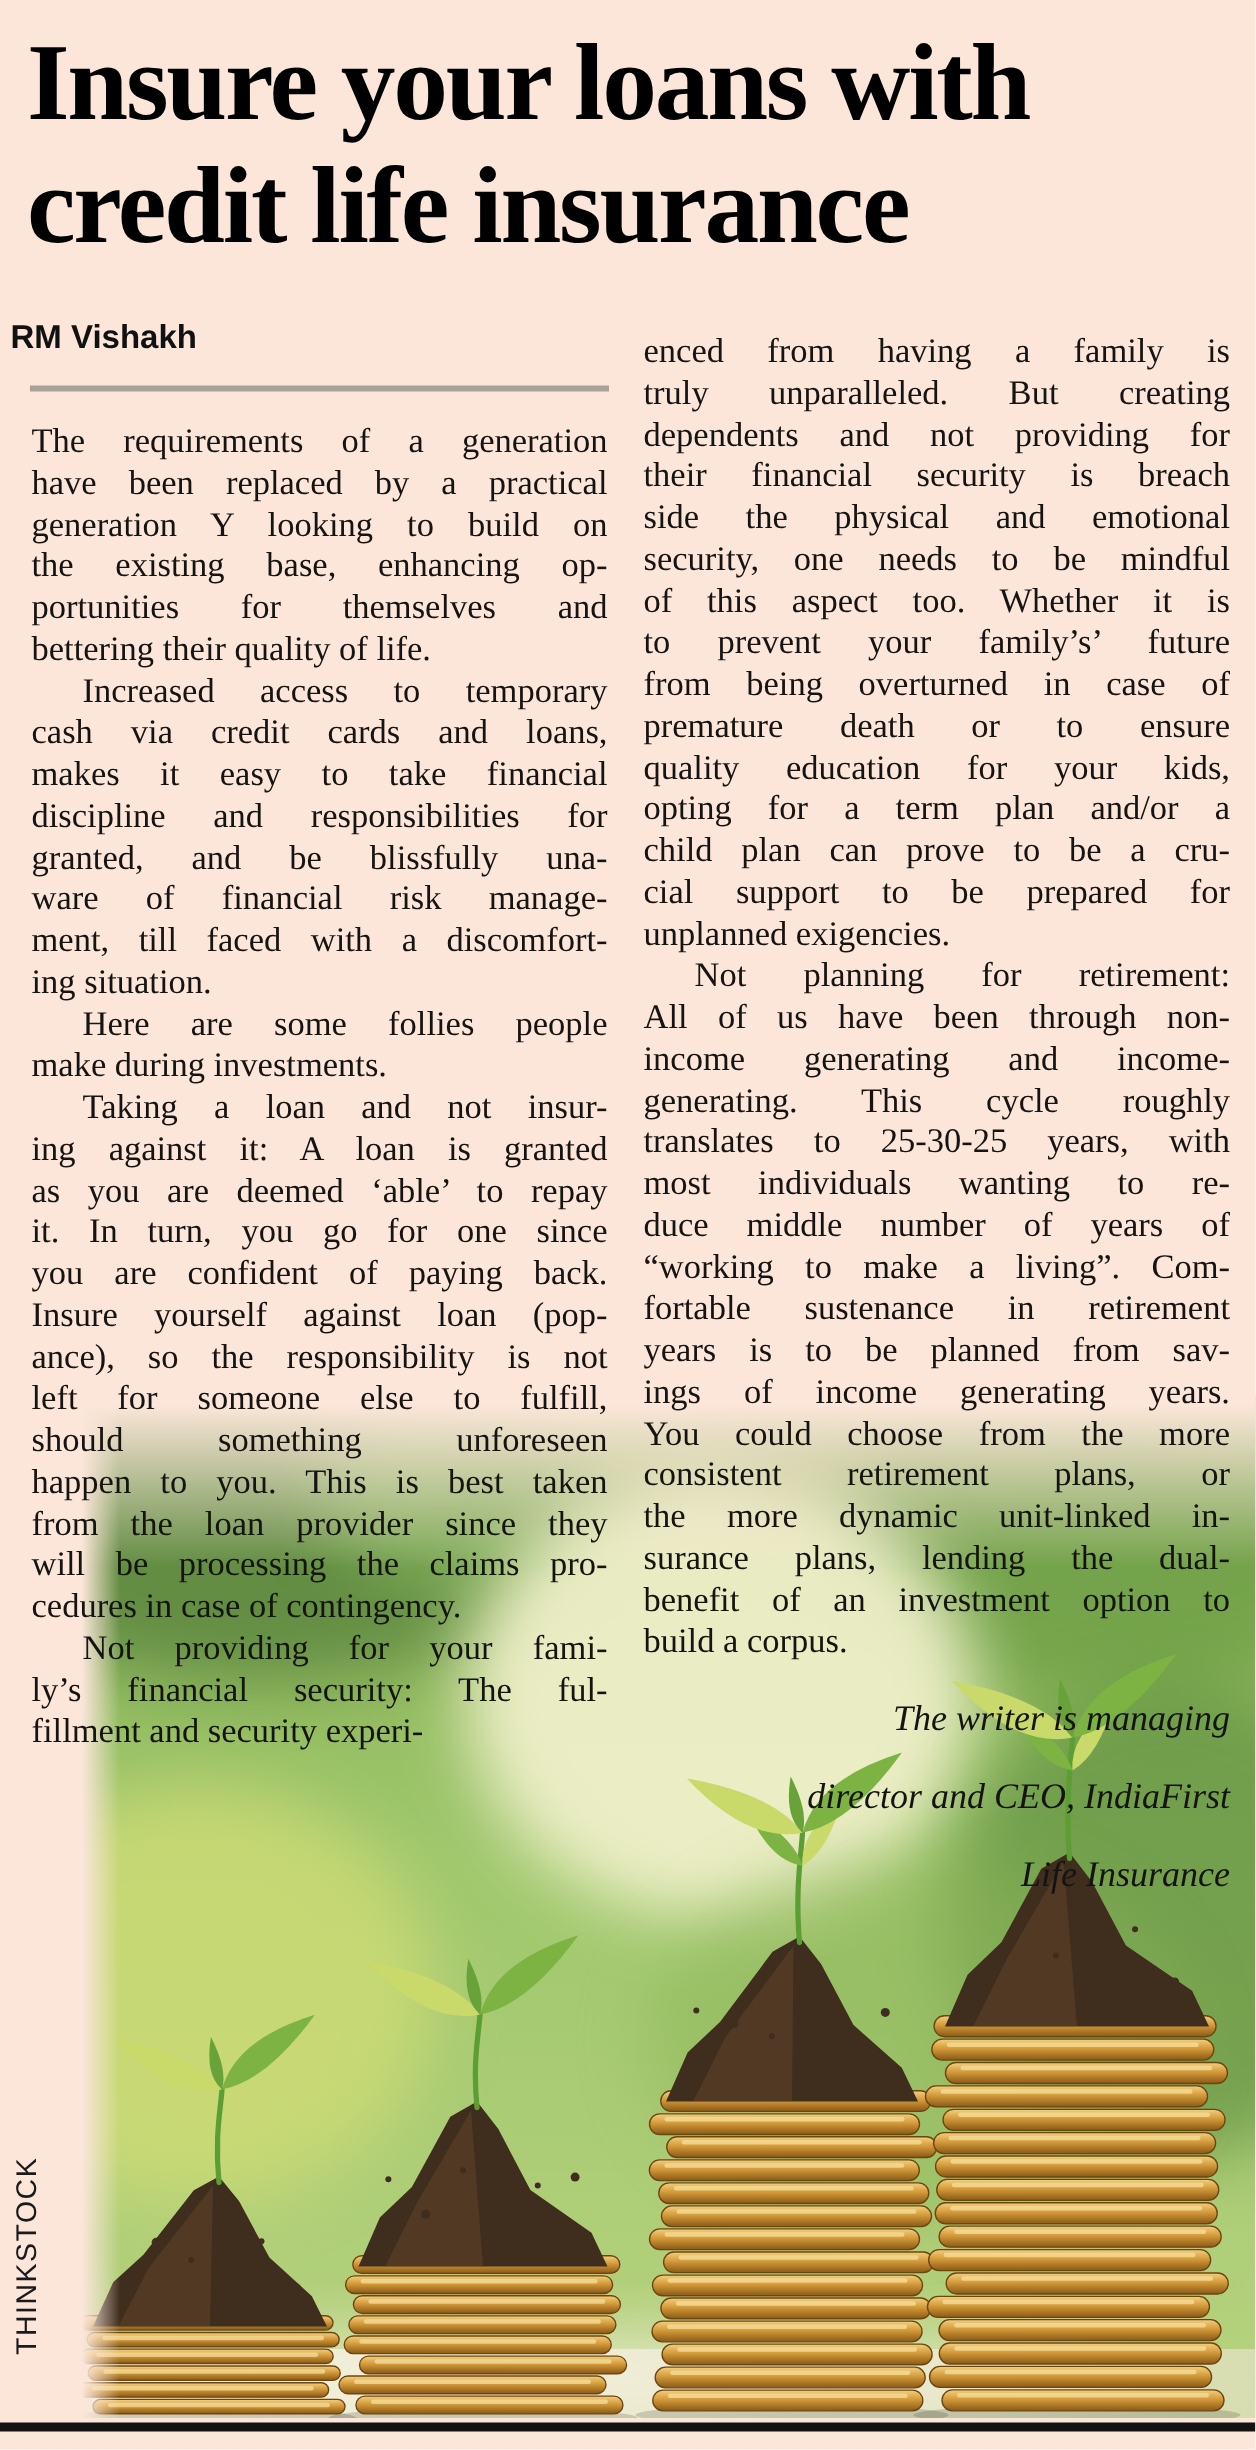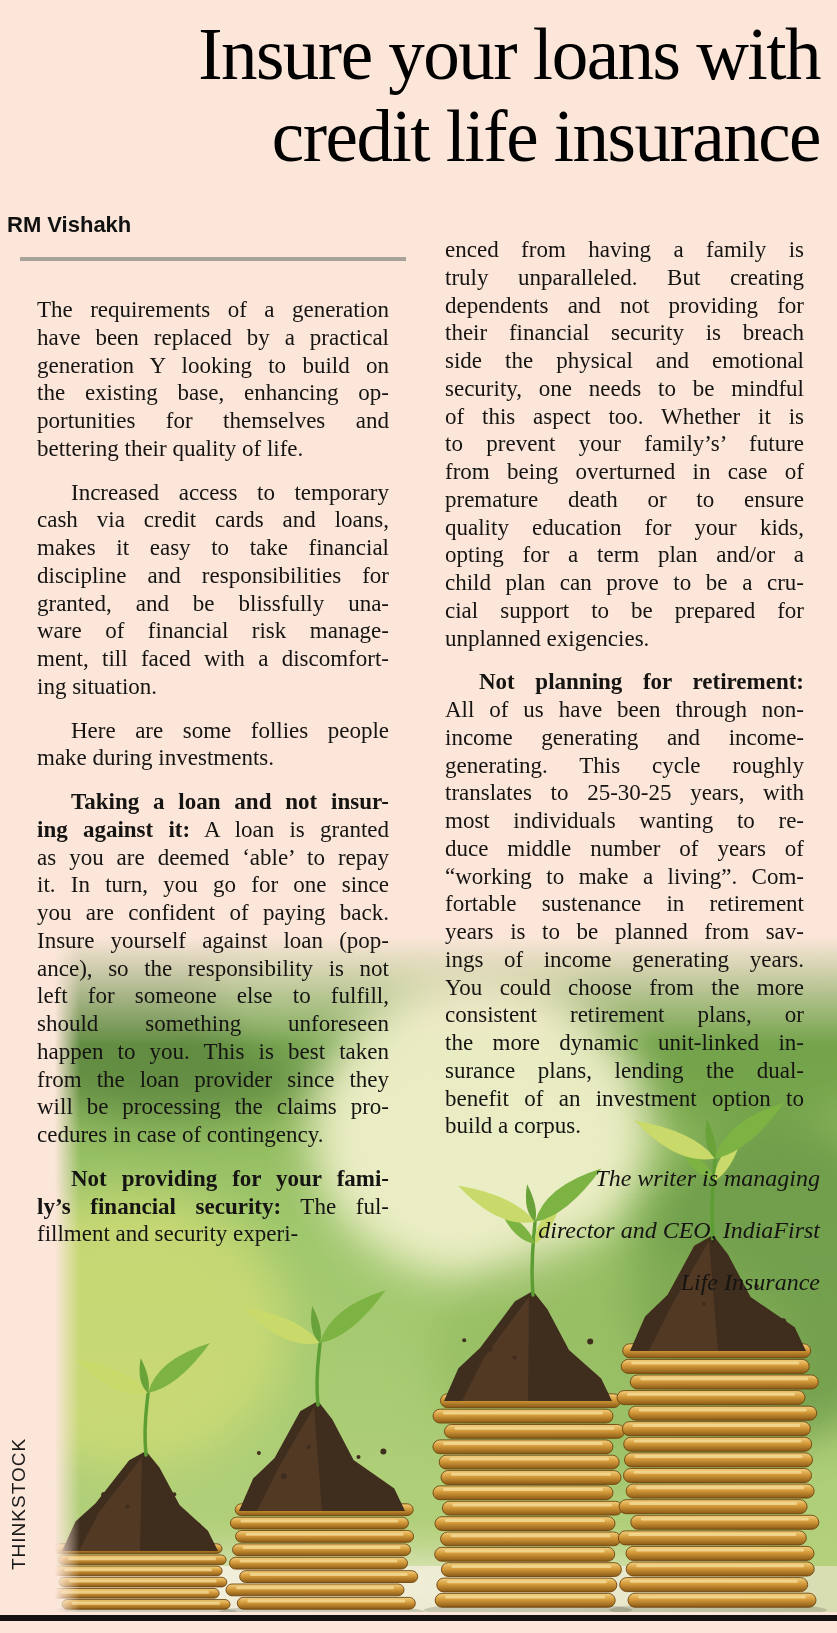--- a/index.html
+++ b/index.html
@@ -7,48 +7,48 @@
     position:relative;
     width:837px;height:1633px;
     background:#fbe6d9;
     overflow:hidden;
     font-family:"Liberation Serif",serif;
     color:#161412;
   }
   .headline{
     position:absolute;left:18px;top:14px;width:802px;z-index:2;
     font-family:"Liberation Serif",serif;
-    font-weight:normal;color:#000;
-    font-size:73px;line-height:82px;letter-spacing:-1.5px;text-align:right;
+    font-weight:bold;color:#000;
+    font-size:73px;line-height:82px;letter-spacing:-1.5px;
   }
   .byline{
     position:absolute;left:7px;top:212px;z-index:2;
     font-family:"Liberation Sans",sans-serif;
     font-weight:bold;font-size:22px;color:#111;
   }
   .rule{
     position:absolute;left:20px;top:257px;width:386px;height:4px;
     background:#a9a29b;z-index:2;
   }
   .col{
     position:absolute;z-index:2;
     font-size:23px;line-height:27.75px;
   }
   .col-left{left:21px;top:280px;width:384px;}
   .col-right{left:429px;top:220px;width:391px;}
-  .para{margin:16px;}
+  .para{margin:0;}
   .line{
     text-align:justify;
     -moz-text-align-last:justify;
     text-align-last:justify;
     height:27.75px;overflow:visible;white-space:nowrap_off;
   }
   .line.lastline{-moz-text-align-last:left;text-align-last:left;}
   .line.indent{padding-left:34px;}
-  .bold{font-weight:bold;}
+  .bold{font-weight:normal;}
   .tagline{
     margin-top:2px;
     font-style:italic;font-size:24px;line-height:28px;
   }
   .tagline .tl{text-align:right;margin-top:24px;}
   .photo{
     position:absolute;left:50px;top:930px;width:787px;height:682px;z-index:0;
   }
   .photo svg{display:block;width:100%;height:100%;}
   .fade-top{

